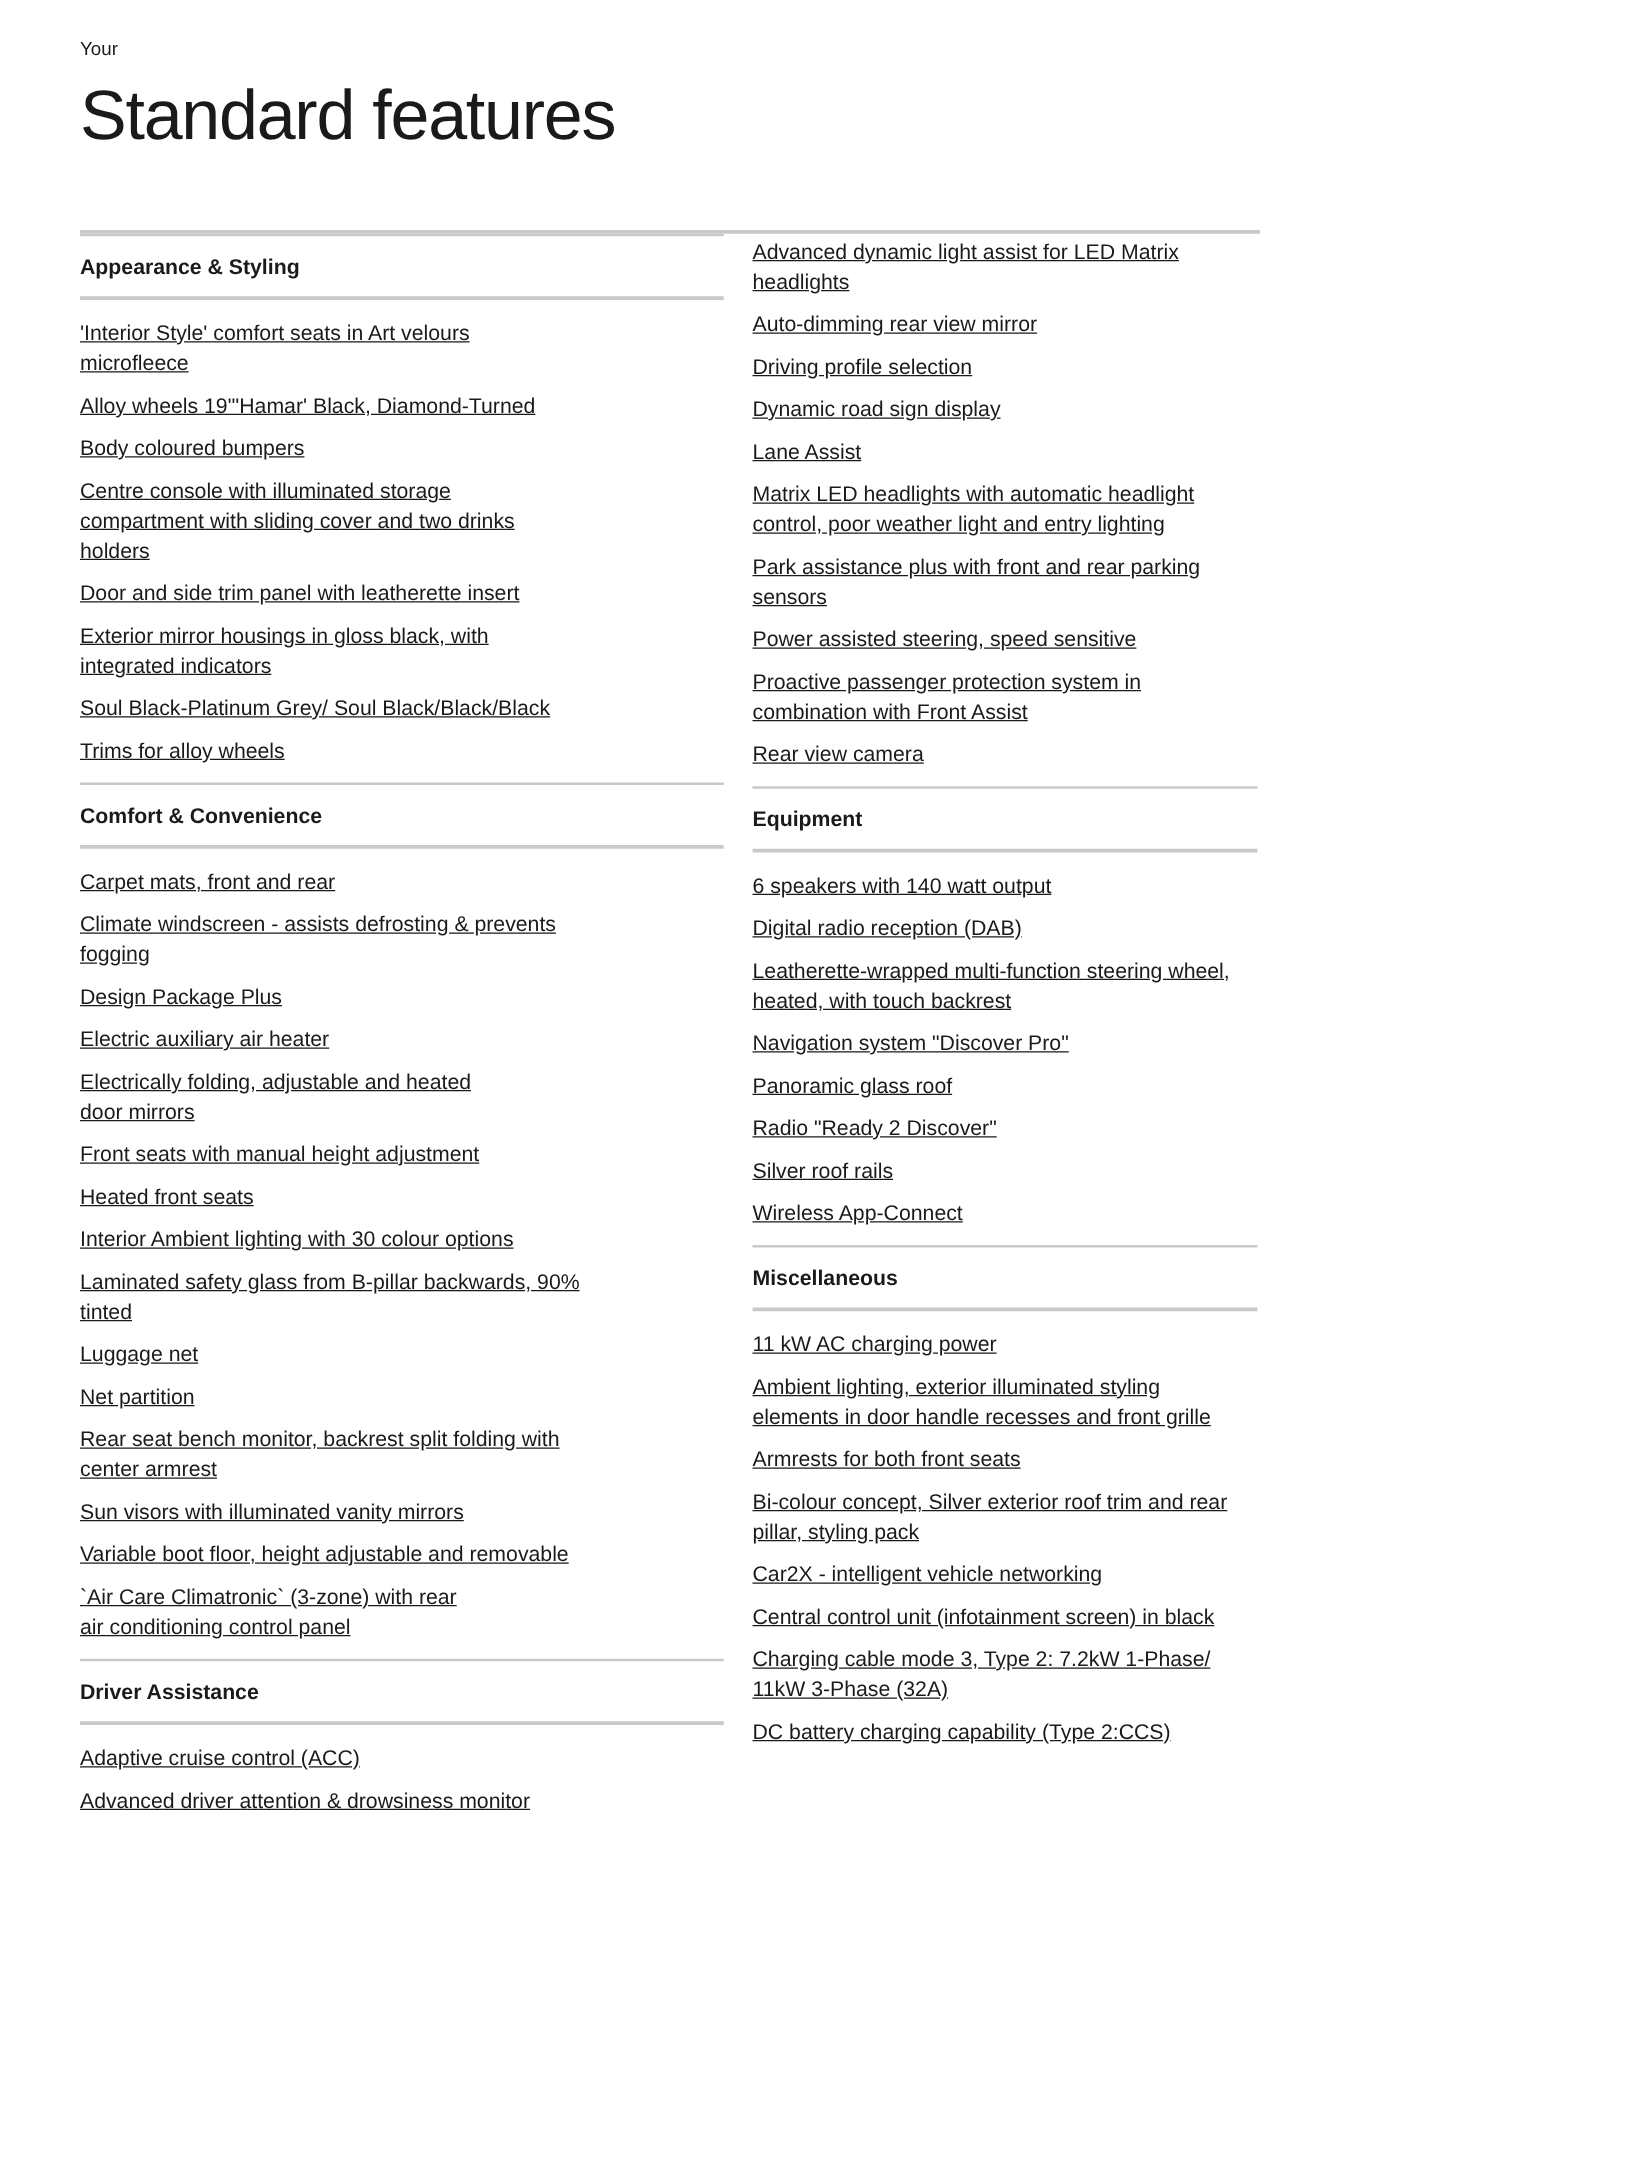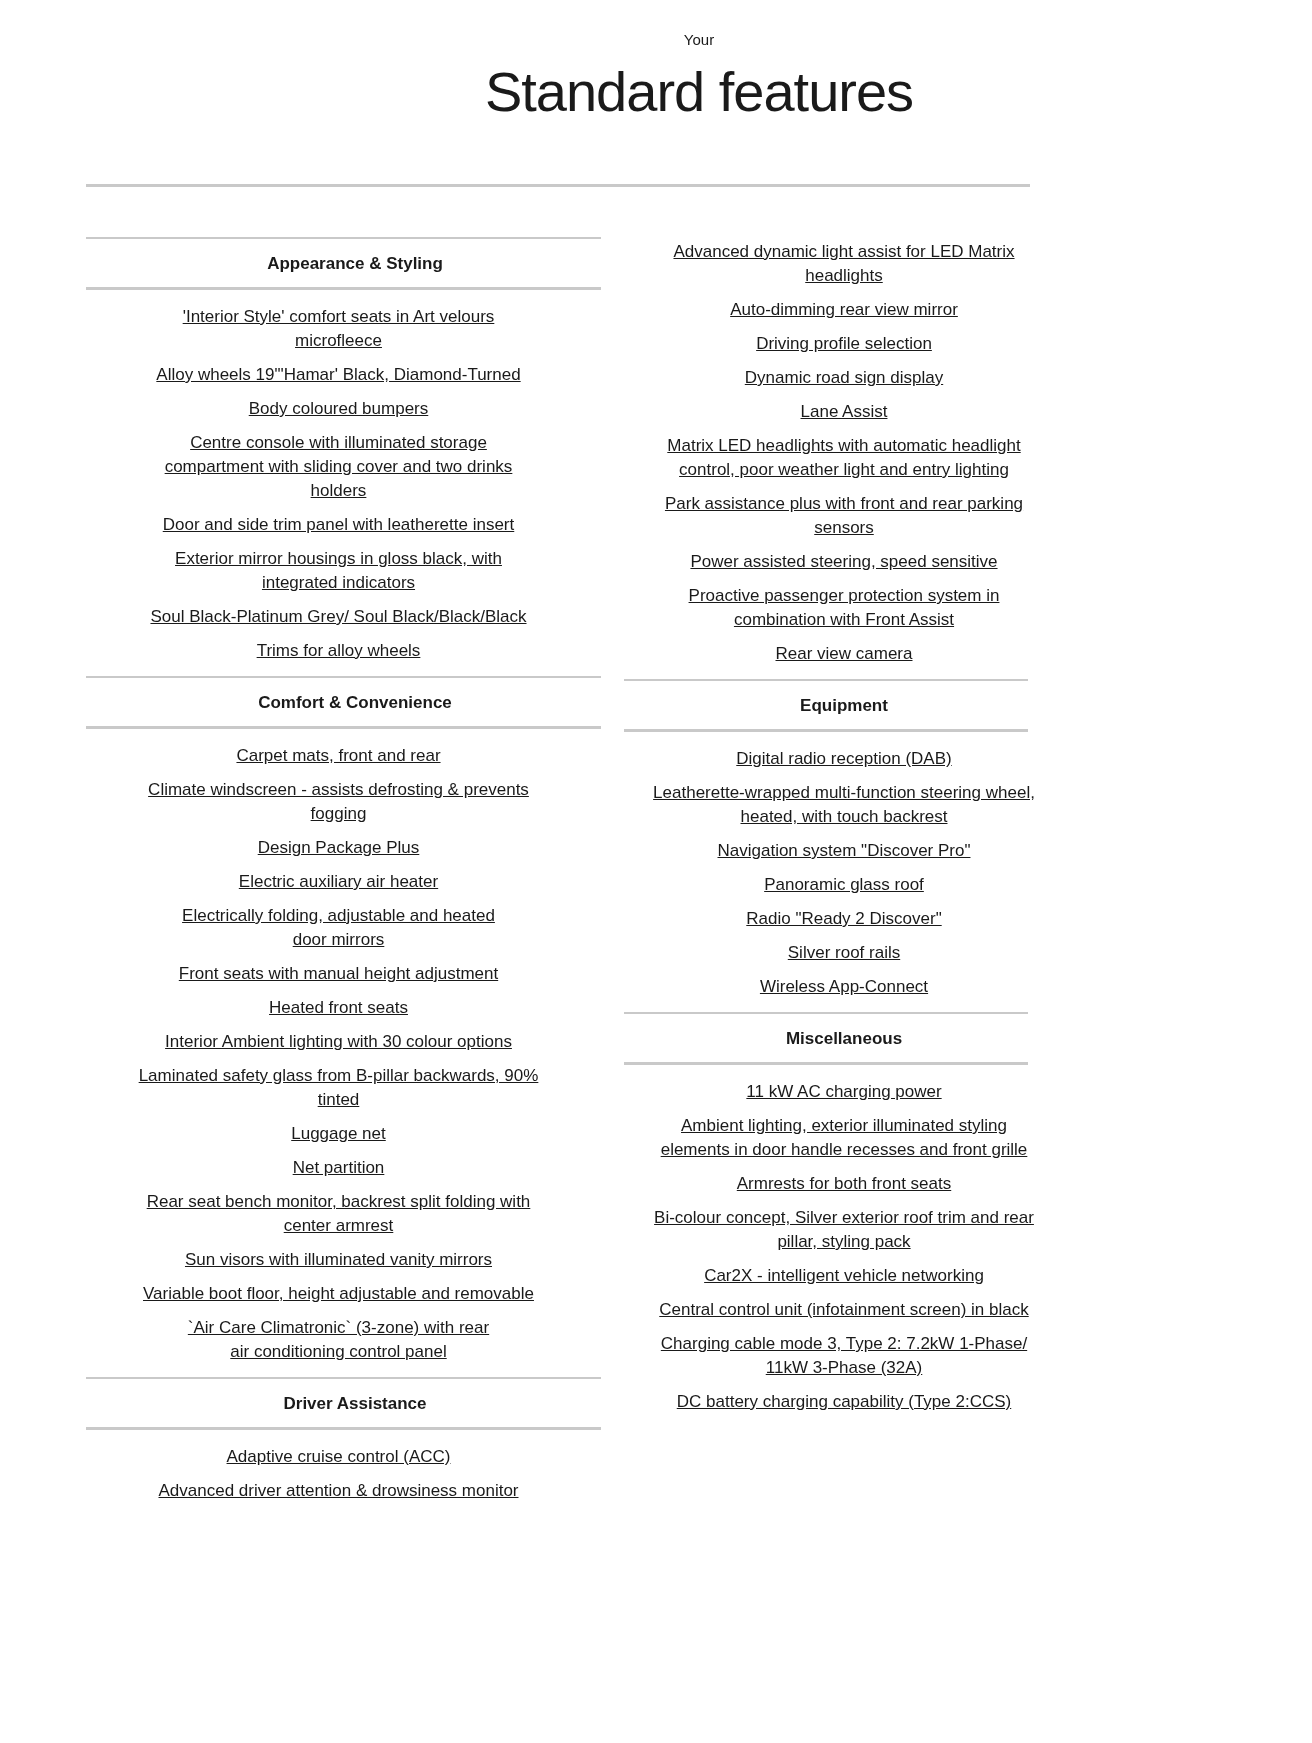--- a/index.html
+++ b/index.html
@@ -2,28 +2,28 @@
 <html><head>
 <meta charset="utf-8">
 <style>
   html,body{margin:0;padding:0;}
   body{
     width:1312px;height:1743px;
     background:#ffffff;color:#1a1a1a;
     font-family:"Liberation Sans",sans-serif;
     overflow:hidden;position:relative;
   }
-  .page{box-sizing:border-box;padding:30px 0 0 86px;text-align:center;}
+  .page{box-sizing:border-box;padding:30px 0 0 64px;}
   .eyebrow{font-size:15px;line-height:20px;margin:0;}
   .page-title{
     font-size:56px;font-weight:300;letter-spacing:-1px;
     line-height:64px;margin:10px 0 0;
   }
   .title-rule{height:3px;width:944px;background:#c9c9c9;margin-top:60px;}
-  .columns{display:flex;align-items:flex-start;margin-top:50px;}
+  .columns{display:flex;align-items:flex-start;}
   .col-left{width:538px;flex:none;}
   .col-right{width:440px;flex:none;}
   .rule{background:#c9c9c9;}
   .rule-top{height:2px;}
   .rule-bottom{height:3px;}
   .col-left .rule{width:515px;}
   .col-right .rule{width:404px;}
   .section-header{font-size:17px;font-weight:700;margin:0;padding:14px 0 13px;line-height:21px;}
   .feature-list{list-style:none;margin:0;padding:15px 0 0;}
   .no-header .feature-list{padding-top:3px;}
@@ -116,20 +116,21 @@
             <li class="feature-item">Proactive passenger protection system in
 combination with Front Assist</li>
             <li class="feature-item">Rear view camera</li>
           </ul>
         </section>
         <section class="feature-section">
           <div class="rule rule-top"></div>
           <h2 class="section-header">Equipment</h2>
           <div class="rule rule-bottom"></div>
           <ul class="feature-list">
+            <li class="feature-item">6 speakers with 140 watt output</li>
             <li class="feature-item">Digital radio reception (DAB)</li>
             <li class="feature-item">Leatherette-wrapped multi-function steering wheel,
 heated, with touch backrest</li>
             <li class="feature-item">Navigation system "Discover Pro"</li>
             <li class="feature-item">Panoramic glass roof</li>
             <li class="feature-item">Radio "Ready 2 Discover"</li>
             <li class="feature-item">Silver roof rails</li>
             <li class="feature-item">Wireless App-Connect</li>
           </ul>
         </section>

